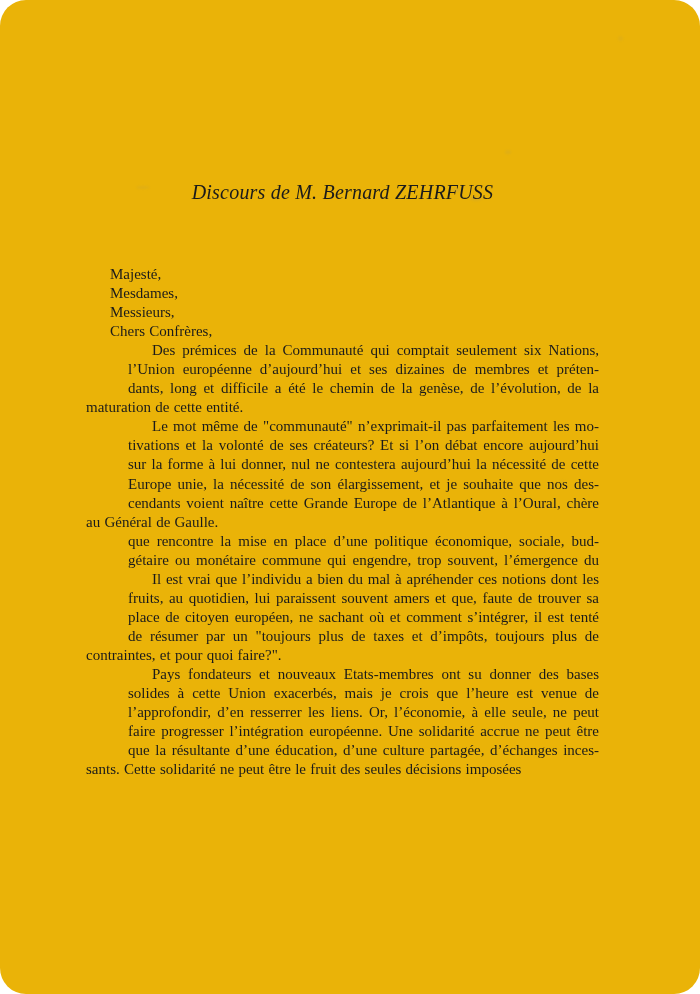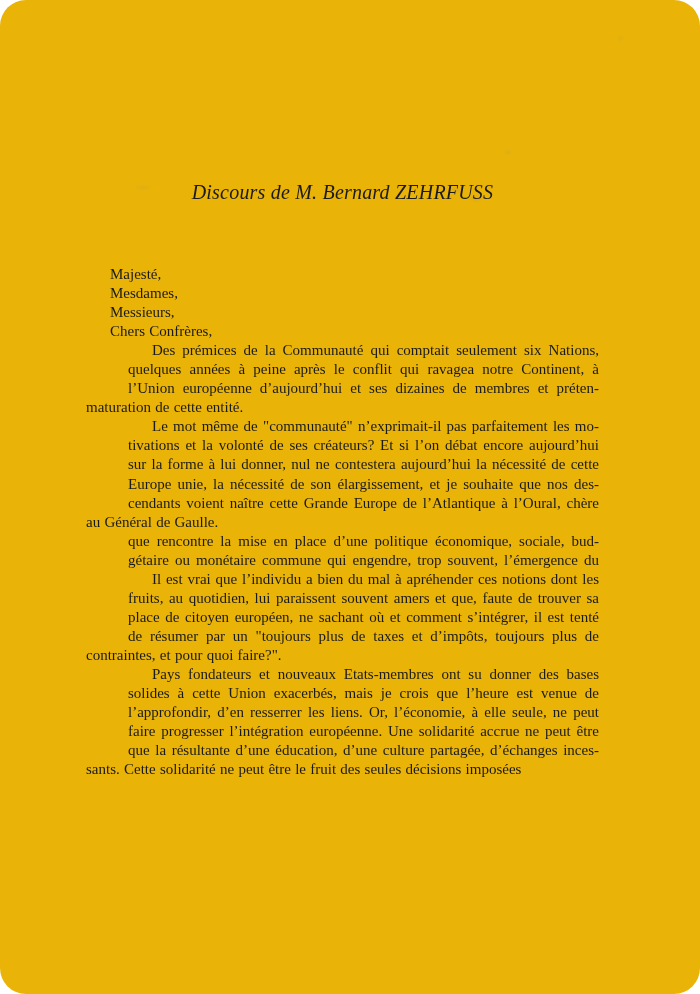--- a/index.html
+++ b/index.html
@@ -79,22 +79,22 @@
   <div class="speck s6"></div>
 
   <div class="title">Discours de M. Bernard ZEHRFUSS</div>
 
   <div class="body-text" id="body-text">
       <div class="line indent">Majesté,</div>
       <div class="line indent">Mesdames,</div>
       <div class="line indent">Messieurs,</div>
       <div class="line indent">Chers Confrères,</div>
       <div class="line indent justified">Des prémices de la Communauté qui comptait seulement six Nations,</div>
-      <div class="line justified">quelques années à peine après le conflit qui ravagea notre Continent, à</div>
       <div class="line justified">l’Union européenne d’aujourd’hui et ses dizaines de membres et préten-</div>
+      <div class="line justified">dants, long et difficile a été le chemin de la genèse, de l’évolution, de la</div>
       <div class="line">maturation de cette entité.</div>
       <div class="line indent justified">Le mot même de "communauté" n’exprimait-il pas parfaitement les mo-</div>
       <div class="line justified">tivations et la volonté de ses créateurs? Et si l’on débat encore aujourd’hui</div>
       <div class="line justified">sur la forme à lui donner, nul ne contestera aujourd’hui la nécessité de cette</div>
       <div class="line justified">Europe unie, la nécessité de son élargissement, et je souhaite que nos des-</div>
       <div class="line justified">cendants voient naître cette Grande Europe de l’Atlantique à l’Oural, chère</div>
       <div class="line">au Général de Gaulle.</div>
       <div class="line justified">que rencontre la mise en place d’une politique économique, sociale, bud-</div>
       <div class="line justified">gétaire ou monétaire commune qui engendre, trop souvent, l’émergence du</div>
       <div class="line indent justified">Il est vrai que l’individu a bien du mal à apréhender ces notions dont les</div>

